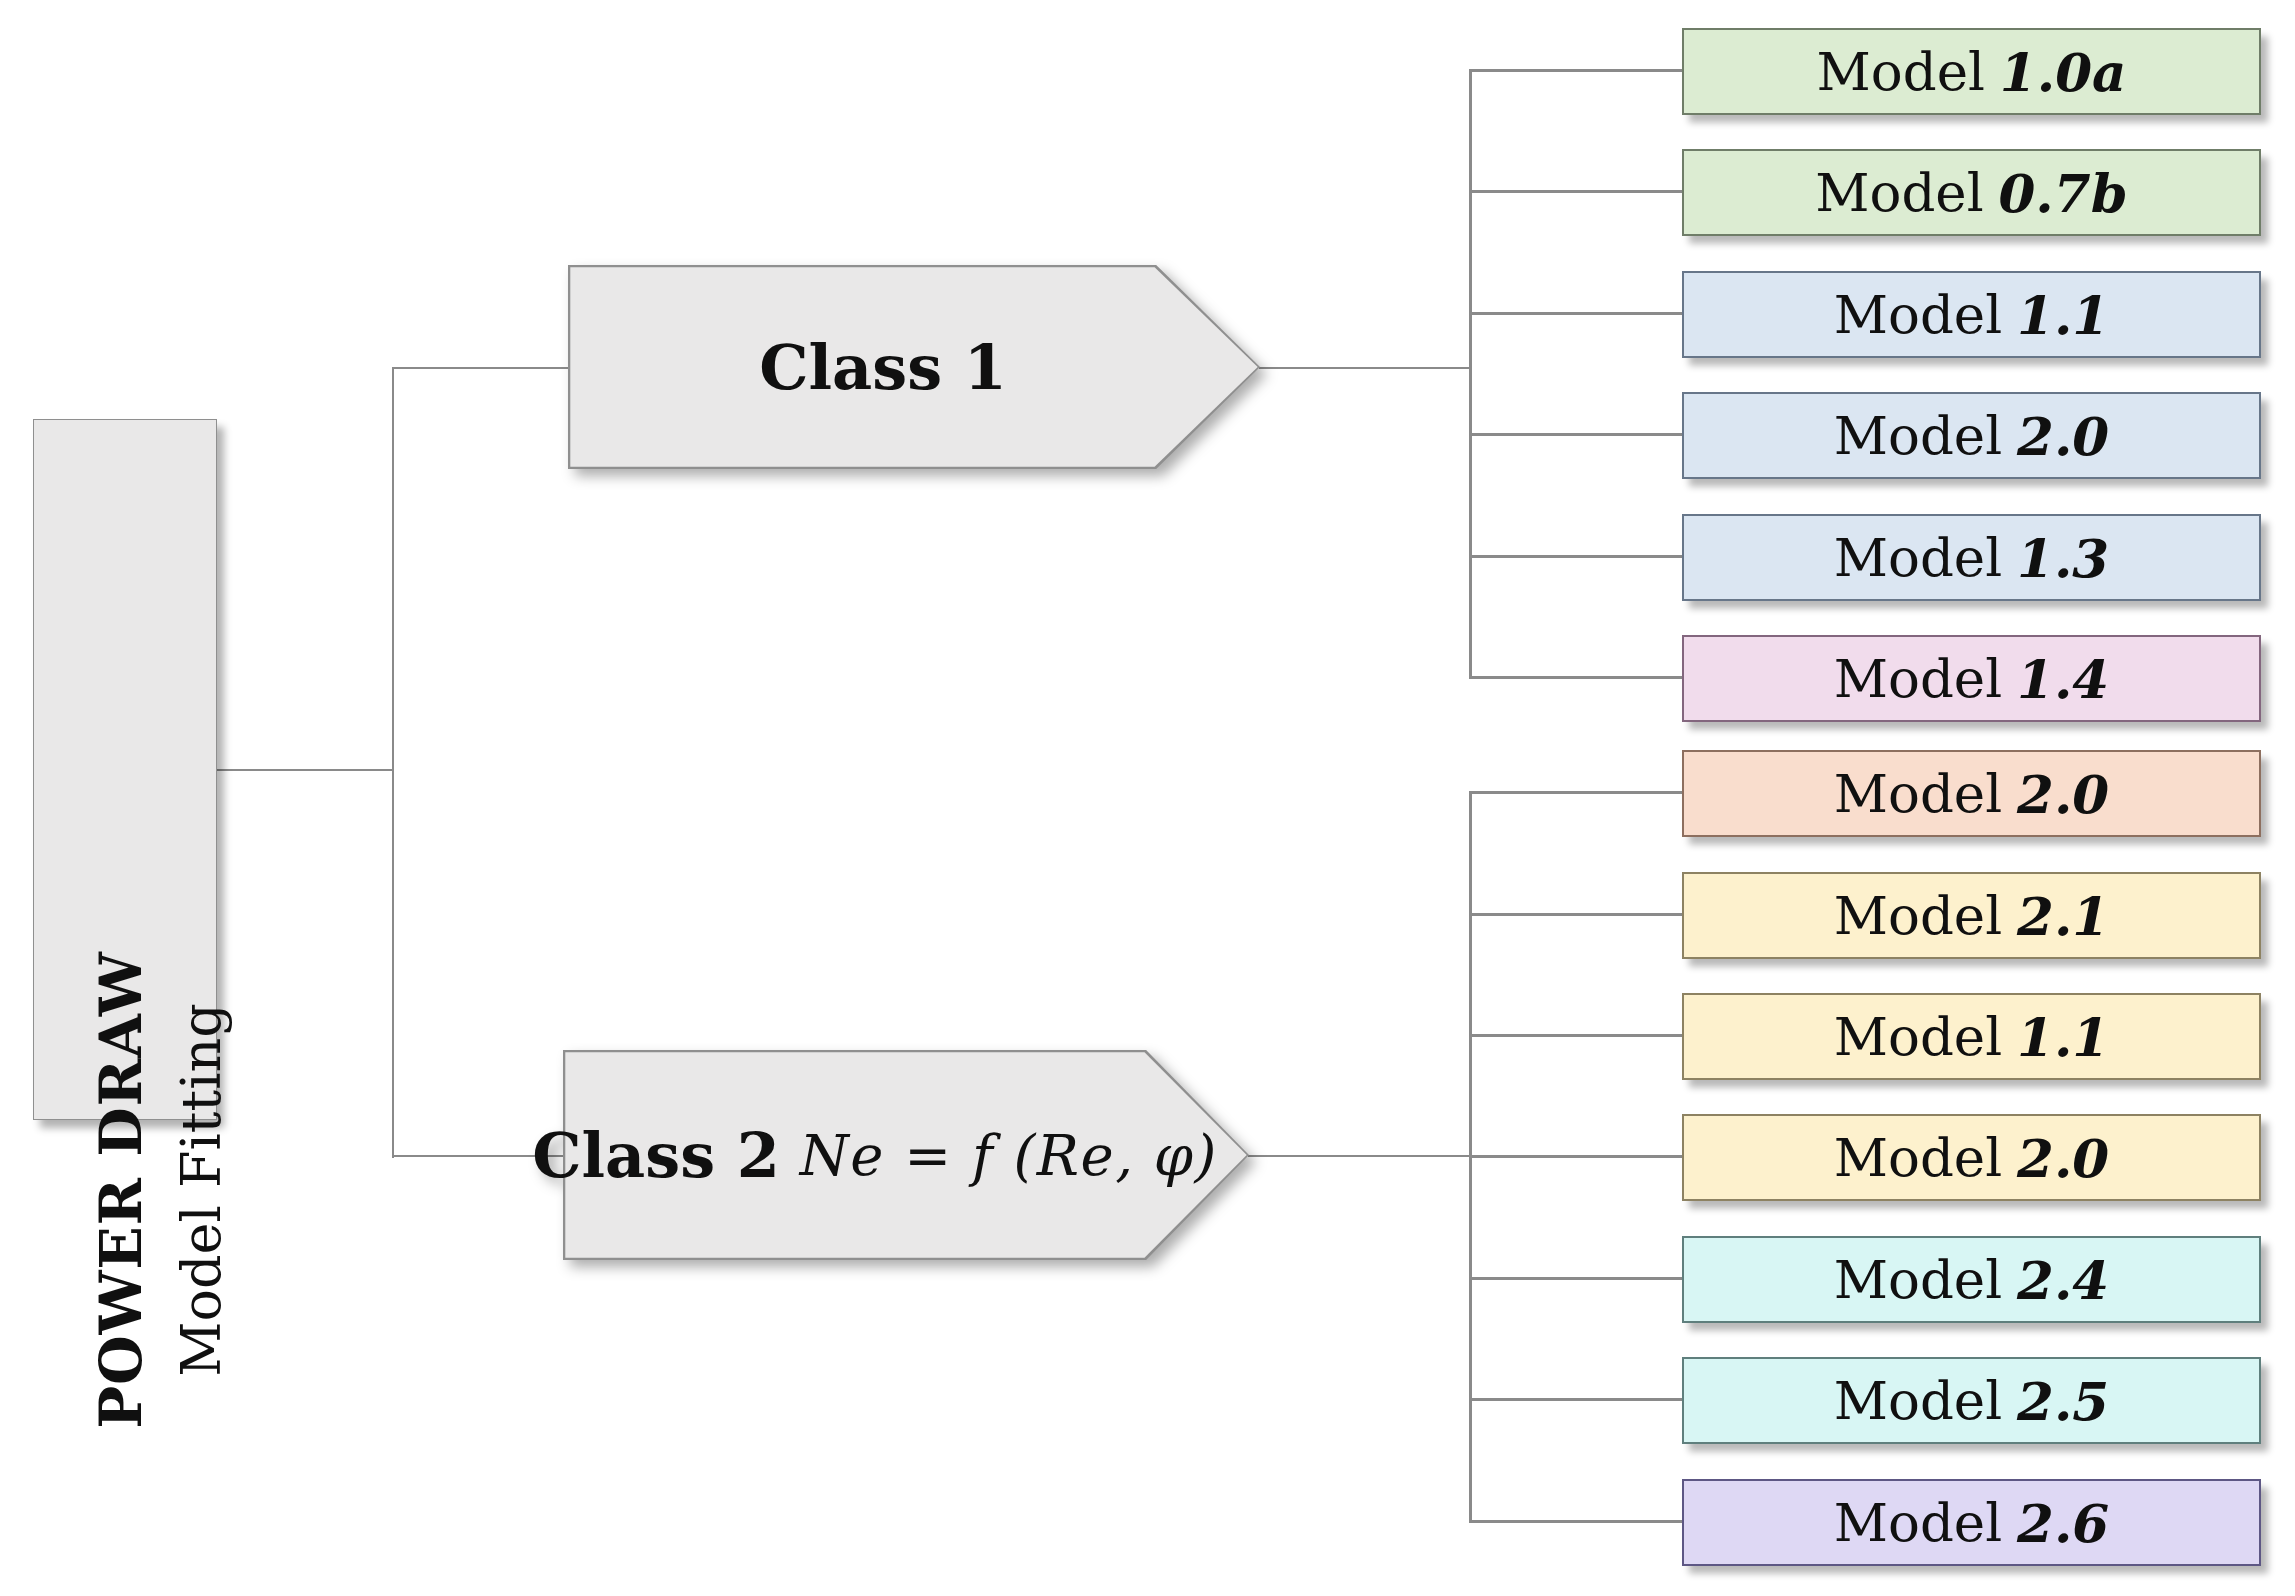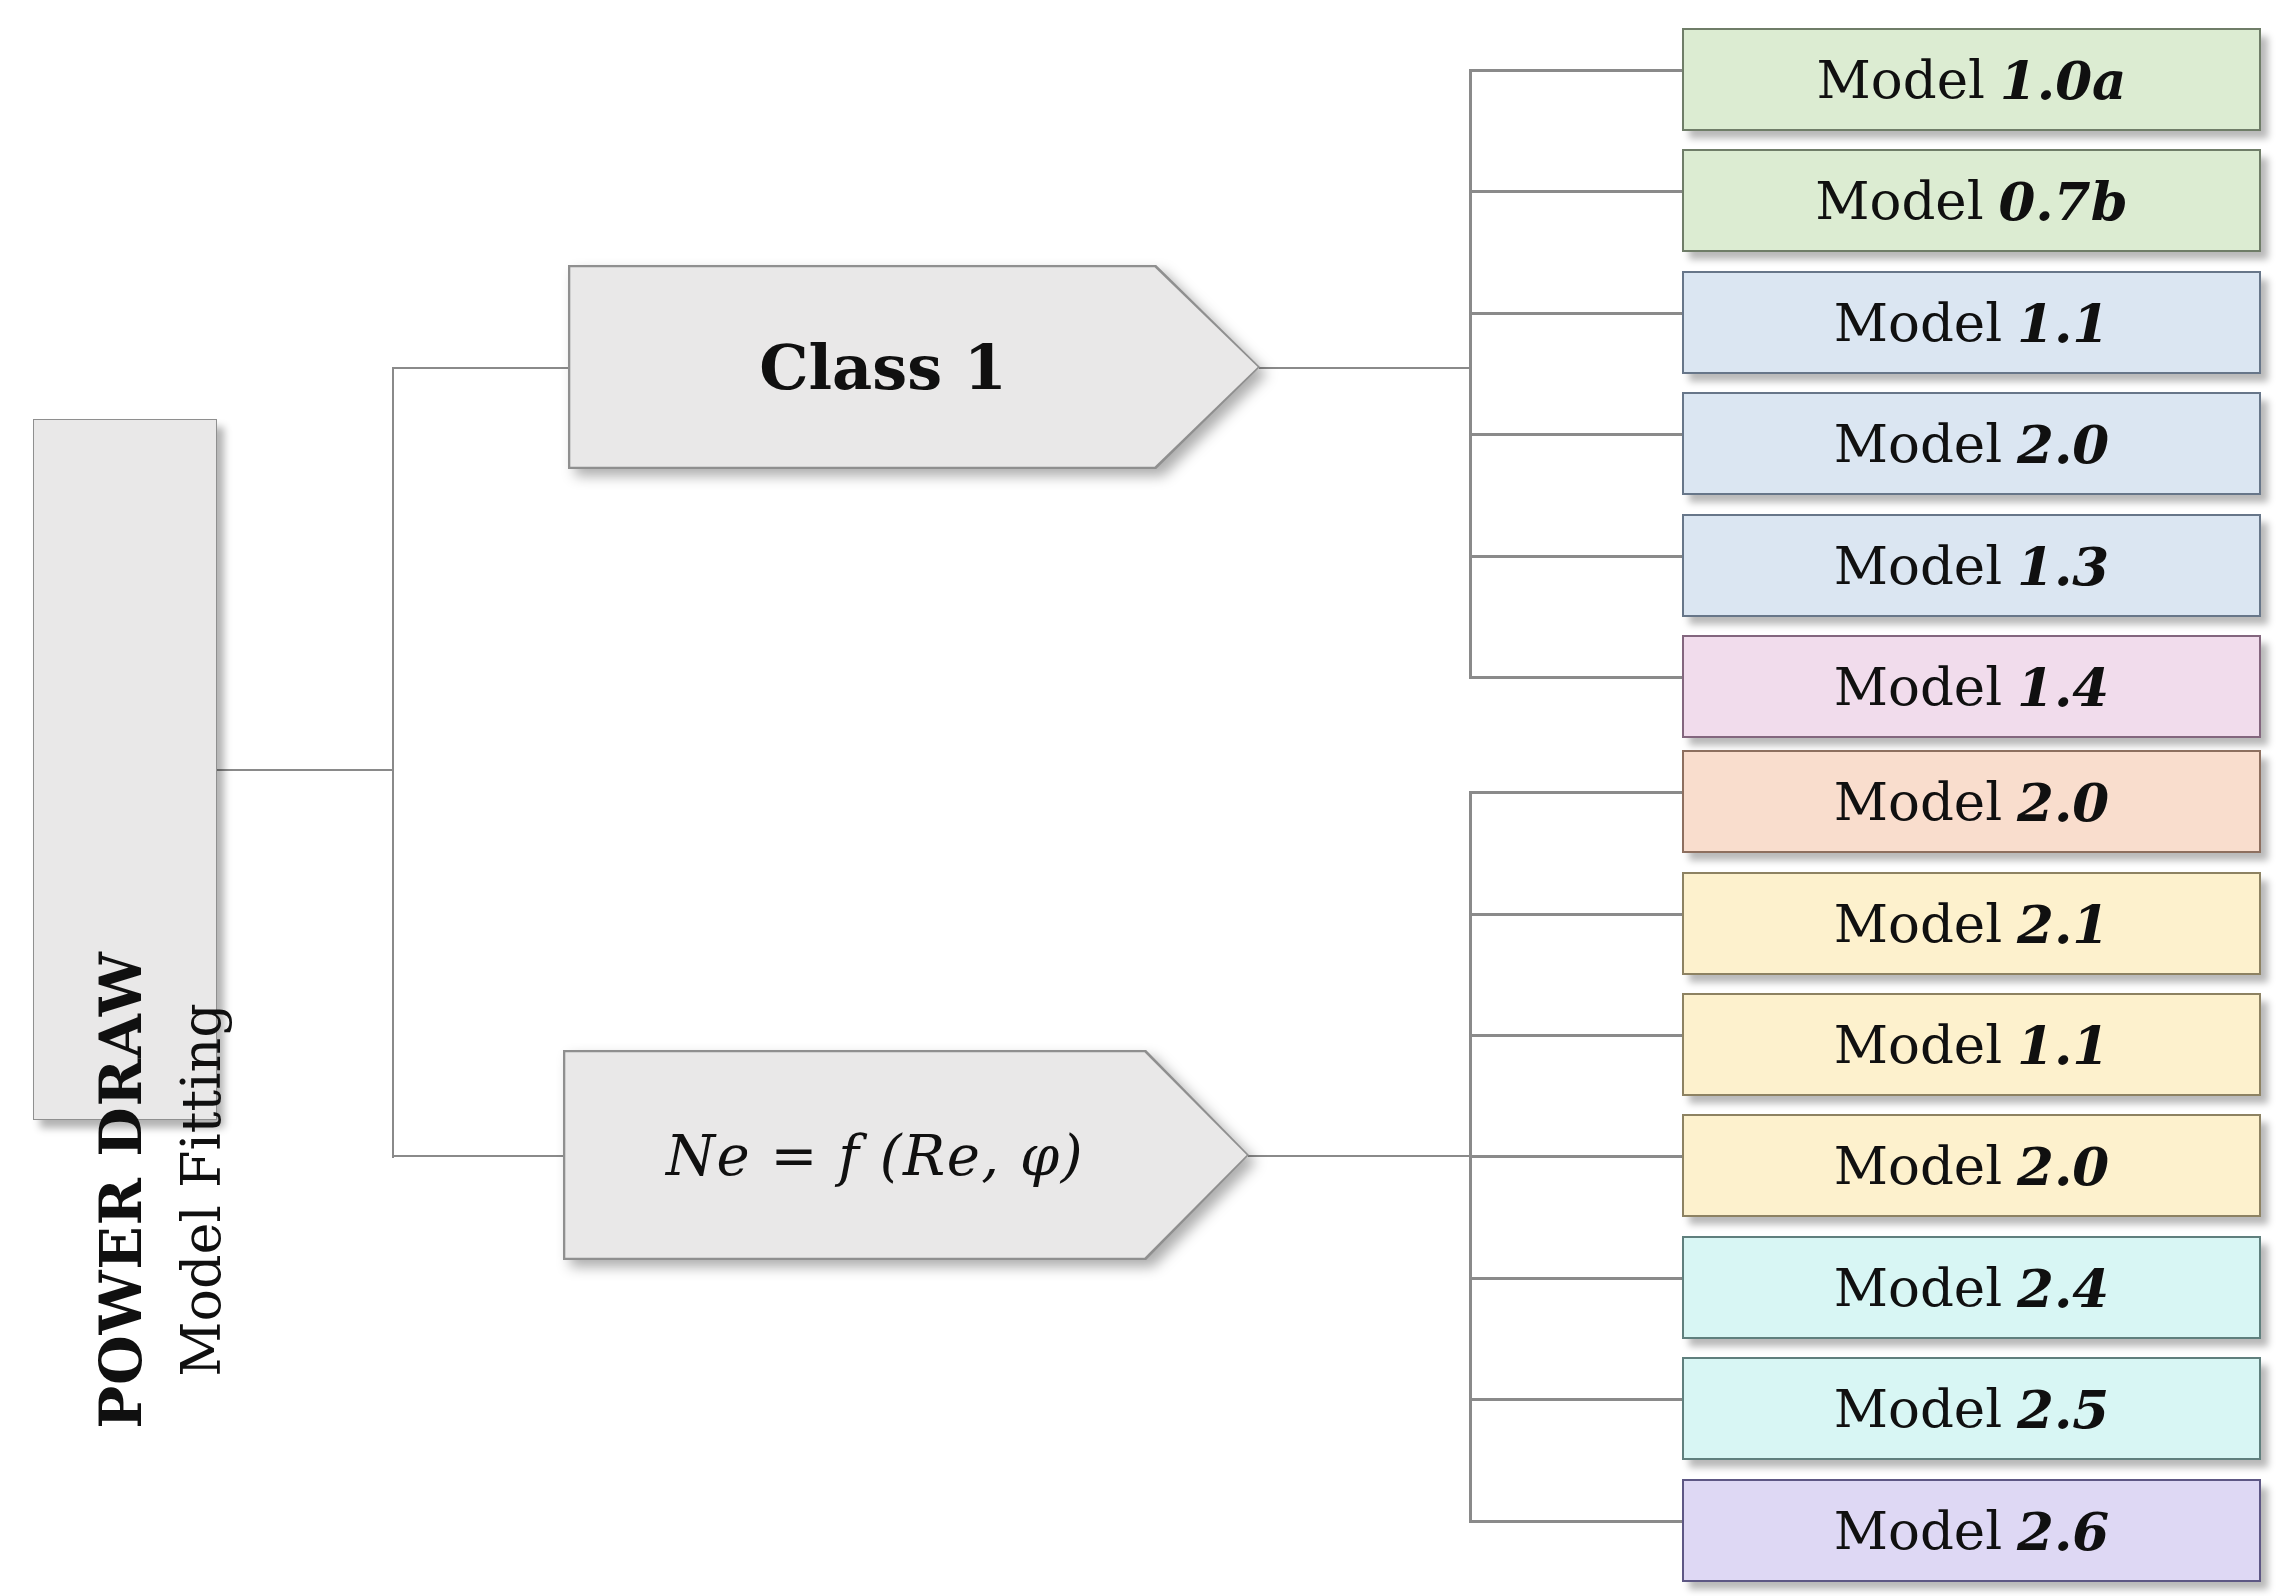--- a/index.html
+++ b/index.html
@@ -67,21 +67,21 @@
   }
   .class-name { font-size:62px; font-weight:bold; }
   .class-eq   { font-size:56px; font-style:italic; letter-spacing:1.5px; }
 
   #class1 { left:568px; top:265px;  width:692px; height:204px; }
   #class2 { left:563px; top:1050px; width:686px; height:210px; }
 
   
   .model-box {
     position:absolute;
-    left:1682px; width:579px; height:103px;
+    left:1682px; width:579px; height:87px;
     border:2.3px solid #6e6e6e;
     box-shadow:7px 7.7px 7px rgba(0,0,0,0.28);
     display:flex; align-items:center; justify-content:center;
     font-size:53px;
     white-space:nowrap;
   }
   .m-prefix { font-weight:normal; margin-right:0.28em; }
   .m-num    { font-weight:bold;font-style:italic; }
 </style>
 </head>
@@ -131,20 +131,21 @@
     <div class="pent-fill"></div>
     <div class="pent-content">
       <div class="class-name">Class 1</div>
     </div>
   </div>
 
   <div class="pent" id="class2">
     <div class="pent-border"></div>
     <div class="pent-fill"></div>
     <div class="pent-content">
+      <div class="class-name">Class 2</div>
       <div class="class-eq">Ne = f (Re, φ)</div>
     </div>
   </div>
 
   <div class="model-box" style="top: 28px; background: rgb(220, 236, 210); border-color: rgb(111, 125, 104);">
     <span class="m-prefix">Model</span>
       <span class="m-num">1.0a</span>
   </div>
   <div class="model-box" style="top: 149px; background: rgb(220, 236, 210); border-color: rgb(111, 125, 104);">
     <span class="m-prefix">Model</span>

